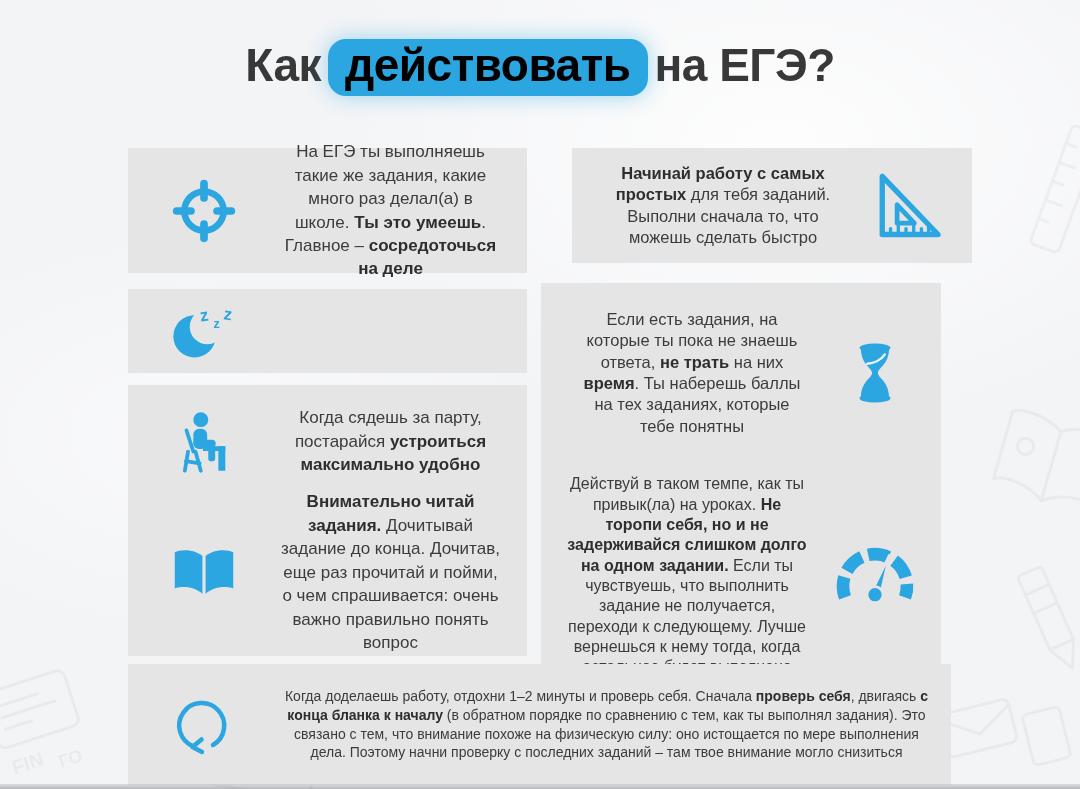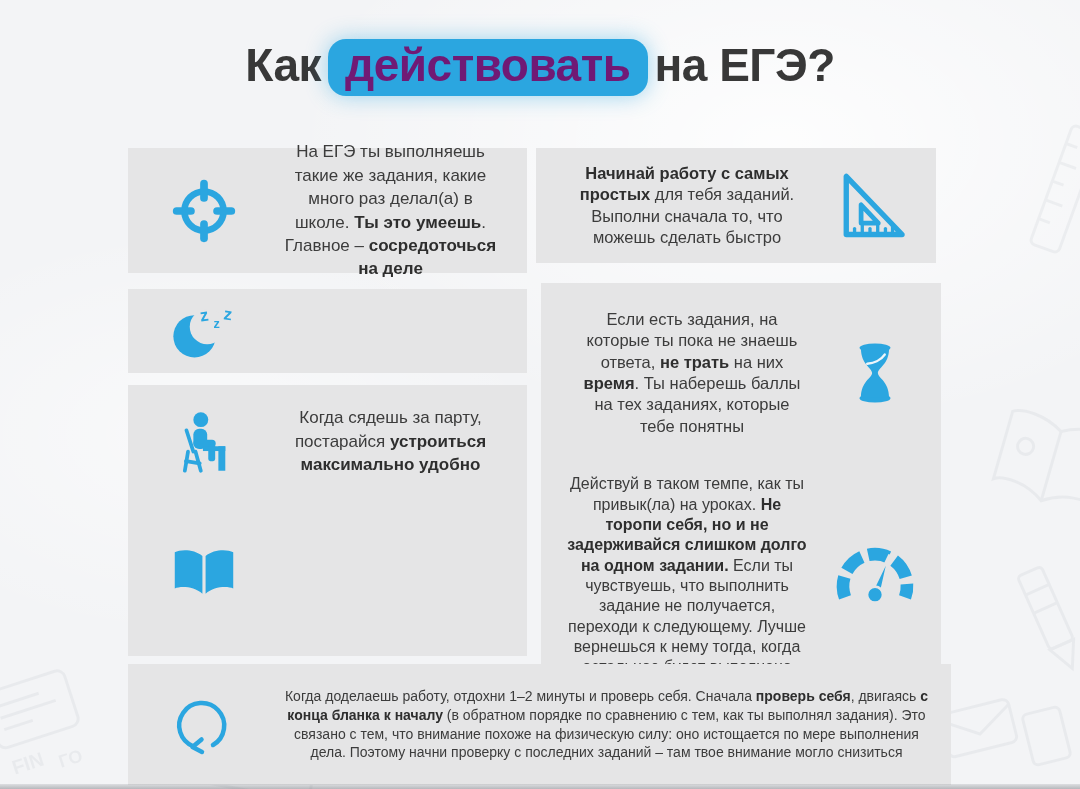--- a/index.html
+++ b/index.html
@@ -15,41 +15,41 @@
       radial-gradient(ellipse 700px 420px at 72% 18%, rgba(255,255,255,.85), rgba(255,255,255,0) 70%),
       radial-gradient(ellipse 500px 300px at 18% 55%, rgba(255,255,255,.5), rgba(255,255,255,0) 70%),
       var(--page-bg,#F3F4F6);
   }
   .bottom-edge{position:absolute; left:0; bottom:0; width:100%; height:5px;
     background:linear-gradient(to bottom, rgba(120,124,130,.18), rgba(90,94,100,.4)); }
 
   
   .title{position:absolute; top:38px; left:0; width:100%; text-align:center;
     font-size:46px; font-weight:700; color:var(--title-text,#383838); letter-spacing:-.5px;}
-  .title .pill{display:inline-block; background:var(--accent,#2BA6E0); color:#701a75;
+  .title .pill{display:inline-block; background:var(--accent,#2BA6E0); color:#000000;
     padding:2px 17px 7px; border-radius:18px; margin:0 7px; line-height:1.05;
     box-shadow:0 0 22px rgba(43,166,224,.45);}
 
   
   .card{position:absolute; background:var(--card-bg,#E5E5E6); display:flex; align-items:center;
     color:var(--text,#3C3C3C);}
   .card b{font-weight:700; color:#2e2e2e;}
   .icon-box{display:flex; align-items:center; justify-content:center; color:var(--accent,#2BA6E0); flex:0 0 auto;}
   .left-col .icon-box, .c8 .icon-box{width:152px;}
   .left-col .txt{flex:1; padding-right:26px; font-size:17px; line-height:1.38; text-align:center;}
   .right-col .txt{flex:1; padding-left:34px; font-size:16.5px; line-height:1.3; text-align:center;}
   .right-col .icon-box{width:132px;}
   .c7 .txt{font-size:16px; line-height:1.27; padding-left:24px;}
   .c8 .txt{flex:1; padding-right:18px; font-size:14px; line-height:1.33; text-align:center;}
 
   .c1{left:128px; top:148px; width:399px; height:125px;}
   .c2{left:128px; top:289px; width:399px; height:84px;}
   .c3{left:128px; top:385px; width:399px; height:113px;}
   .c4{left:128px; top:489px; width:399px; height:167px;}
-  .c5{left:536px; top:148px; width:400px; height:115px;}
+  .c5{left:572px; top:148px; width:400px; height:115px;}
   .c6{left:541px; top:283px; width:400px; height:180px;}
   .c7{left:541px; top:437px; width:400px; height:278px;}
   .c8{left:128px; top:664px; width:823px; height:121px;}
 
   
   .doodle{position:absolute; color:#6b7280; opacity:.07;}
   .doodle svg{display:block;}
 </style>
 </head>
 <body>
@@ -150,20 +150,21 @@
     <p class="txt">Когда сядешь за парту, постарайся <b>устроиться максимально удобно</b></p>
   </section>
 
   <section class="card left-col c4">
     <div class="icon-box">
       <svg width="68" height="52" viewBox="0 0 64 48" fill="currentColor">
         <path d="M30.5 8 C23 1.5 10 1.5 4.5 4.5 V38.5 C10 36 23 36.5 30.5 43.5 Z"></path>
         <path d="M33.5 8 C41 1.5 54 1.5 59.5 4.5 V38.5 C54 36 41 36.5 33.5 43.5 Z"></path>
       </svg>
     </div>
+    <p class="txt"><b>Внимательно читай задания.</b> Дочитывай задание до конца. Дочитав, еще раз прочитай и пойми, о чем спрашивается: очень важно правильно понять вопрос</p>
   </section>
 
   <section class="card right-col c5">
     <p class="txt"><b>Начинай работу с самых простых</b> для тебя заданий. Выполни сначала то, что можешь сделать быстро</p>
     <div class="icon-box">
       <svg width="76" height="76" viewBox="0 0 64 64" fill="none" stroke="currentColor" stroke-linejoin="round">
         <path d="M12 7 L12 56 L59 56 Z" stroke-width="4.5"></path>
         <path d="M24.5 31 L24.5 46.5 L39 46.5 Z" stroke-width="4"></path>
         <g stroke-width="2.8" stroke-linecap="round">
           <path d="M19 56 v-5"></path>

